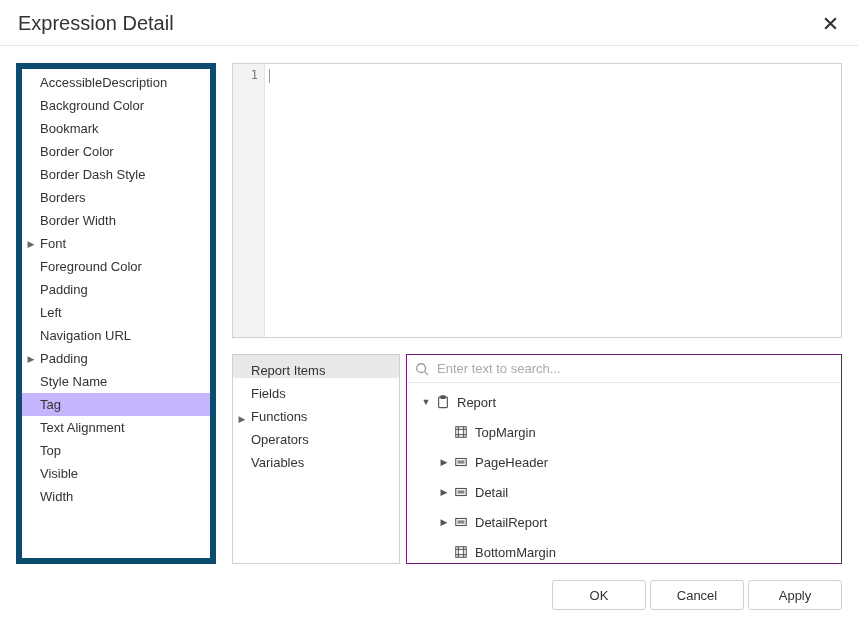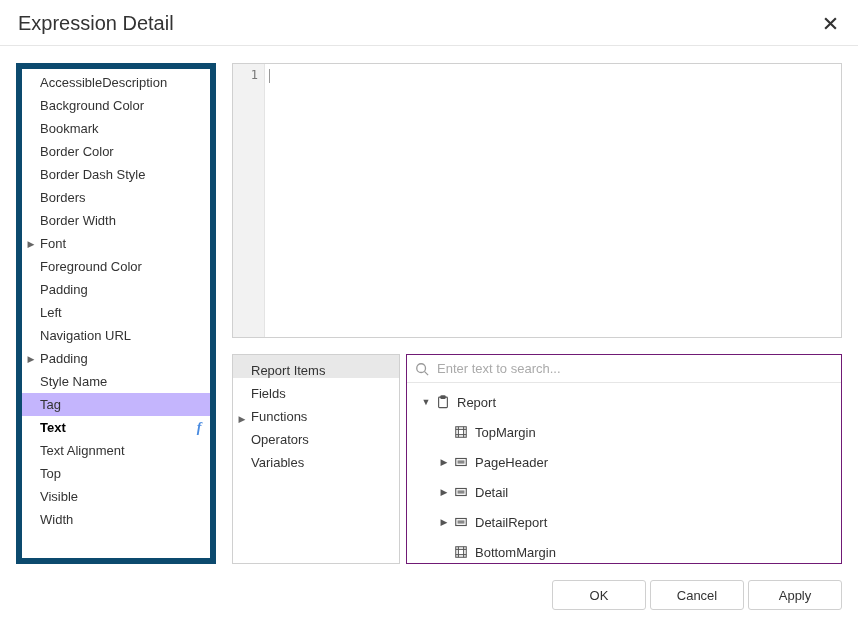--- a/index.html
+++ b/index.html
@@ -121,25 +121,20 @@
           <span class="prop-label">Padding</span>
         </div>
         <div class="prop-row">
           <span class="prop-caret"></span>
           <span class="prop-label">Style Name</span>
         </div>
         <div class="prop-row selected">
           <span class="prop-caret"></span>
           <span class="prop-label">Tag</span>
         </div>
-        <div class="prop-row bold">
-          <span class="prop-caret"></span>
-          <span class="prop-label">Text</span>
-          <span class="prop-fx">f</span>
-        </div>
         <div class="prop-row">
           <span class="prop-caret"></span>
           <span class="prop-label">Text Alignment</span>
         </div>
         <div class="prop-row">
           <span class="prop-caret"></span>
           <span class="prop-label">Top</span>
         </div>
         <div class="prop-row">
           <span class="prop-caret"></span>

